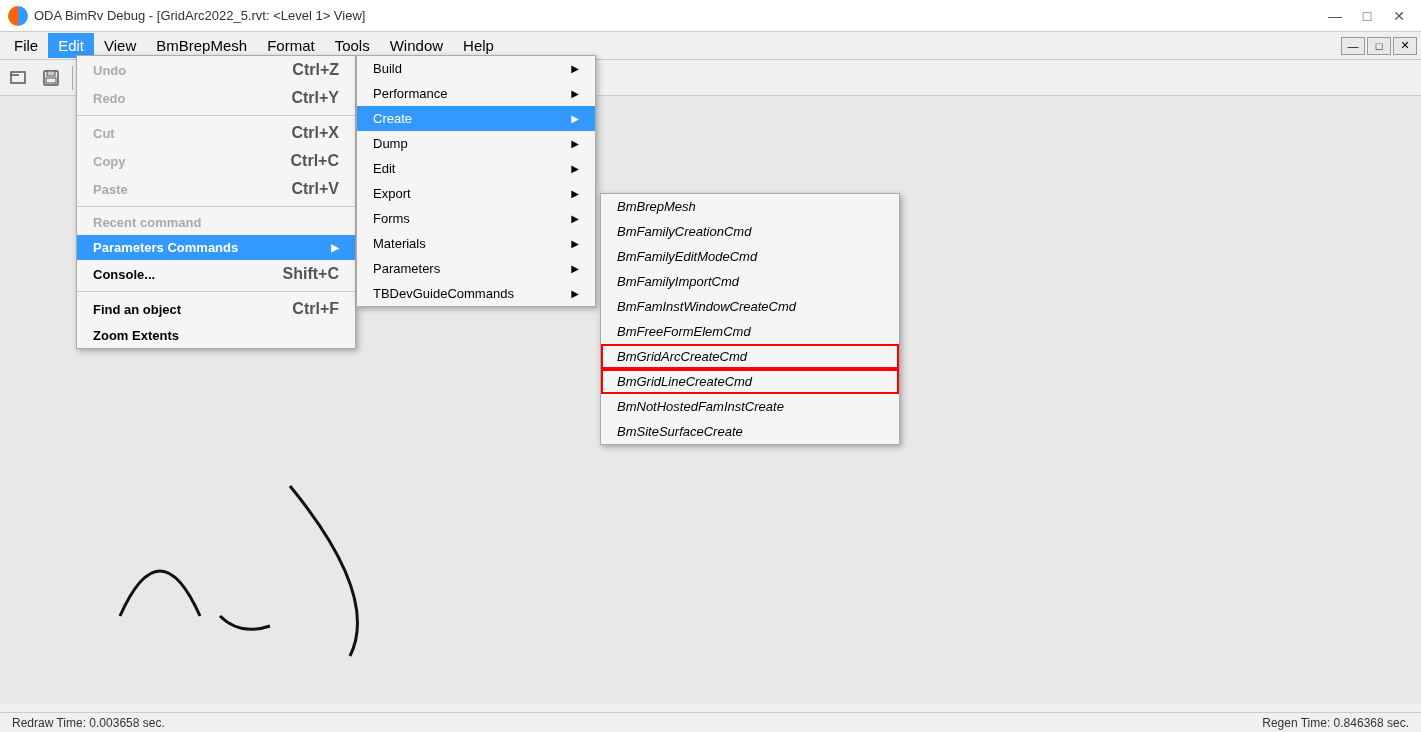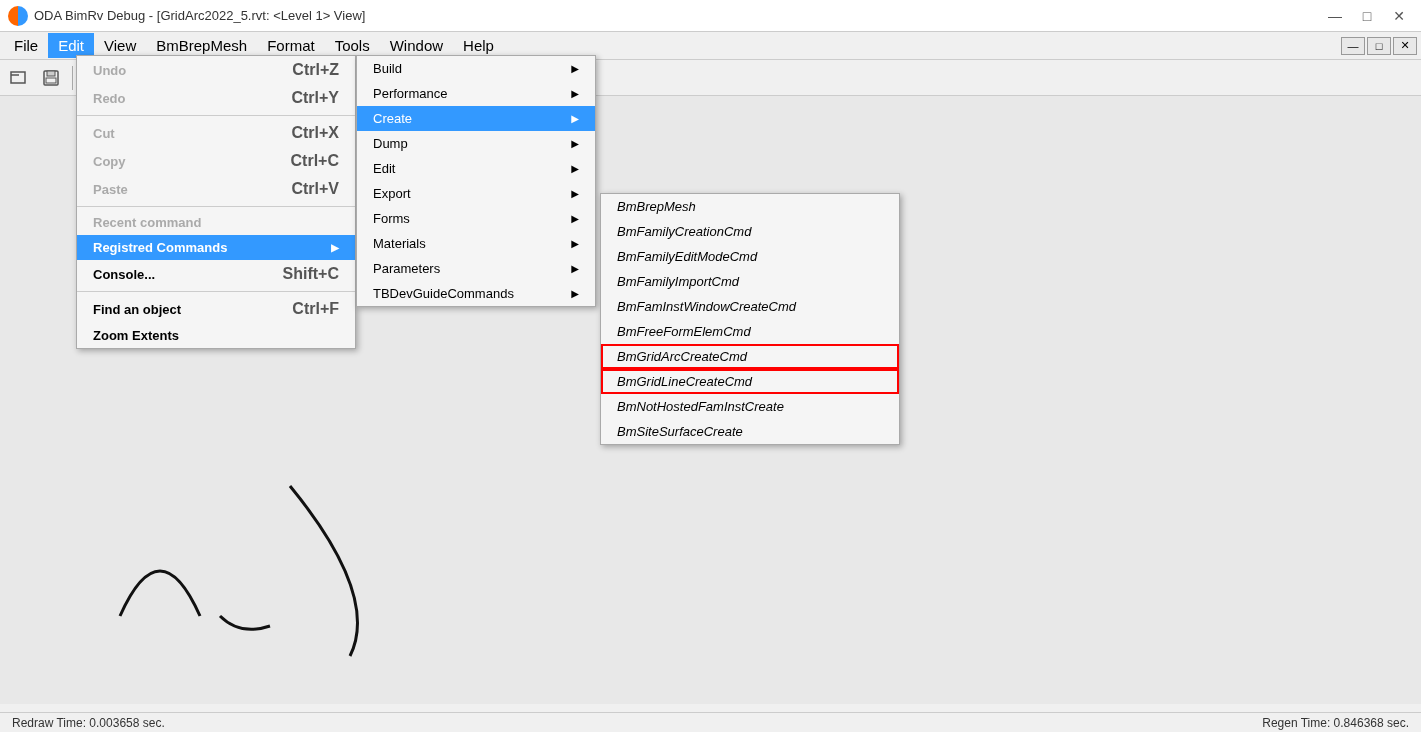--- a/index.html
+++ b/index.html
@@ -305,21 +305,21 @@
   </div>
   <div class="dropdown-item disabled">
     <span>Paste</span>
     <span class="shortcut">Ctrl+V</span>
   </div>
   <div class="dropdown-separator"></div>
   <div class="dropdown-item disabled">
     <span>Recent command</span>
   </div>
   <div class="dropdown-item active">
-    <span>Registred Commands</span>
+    <span>Parameters Commands</span>
     <span class="arrow">▶</span>
   </div>
   <div class="dropdown-item">
     <span>Console...</span>
     <span class="shortcut">Shift+C</span>
   </div>
   <div class="dropdown-separator"></div>
   <div class="dropdown-item">
     <span>Find an object</span>
     <span class="shortcut">Ctrl+F</span>

